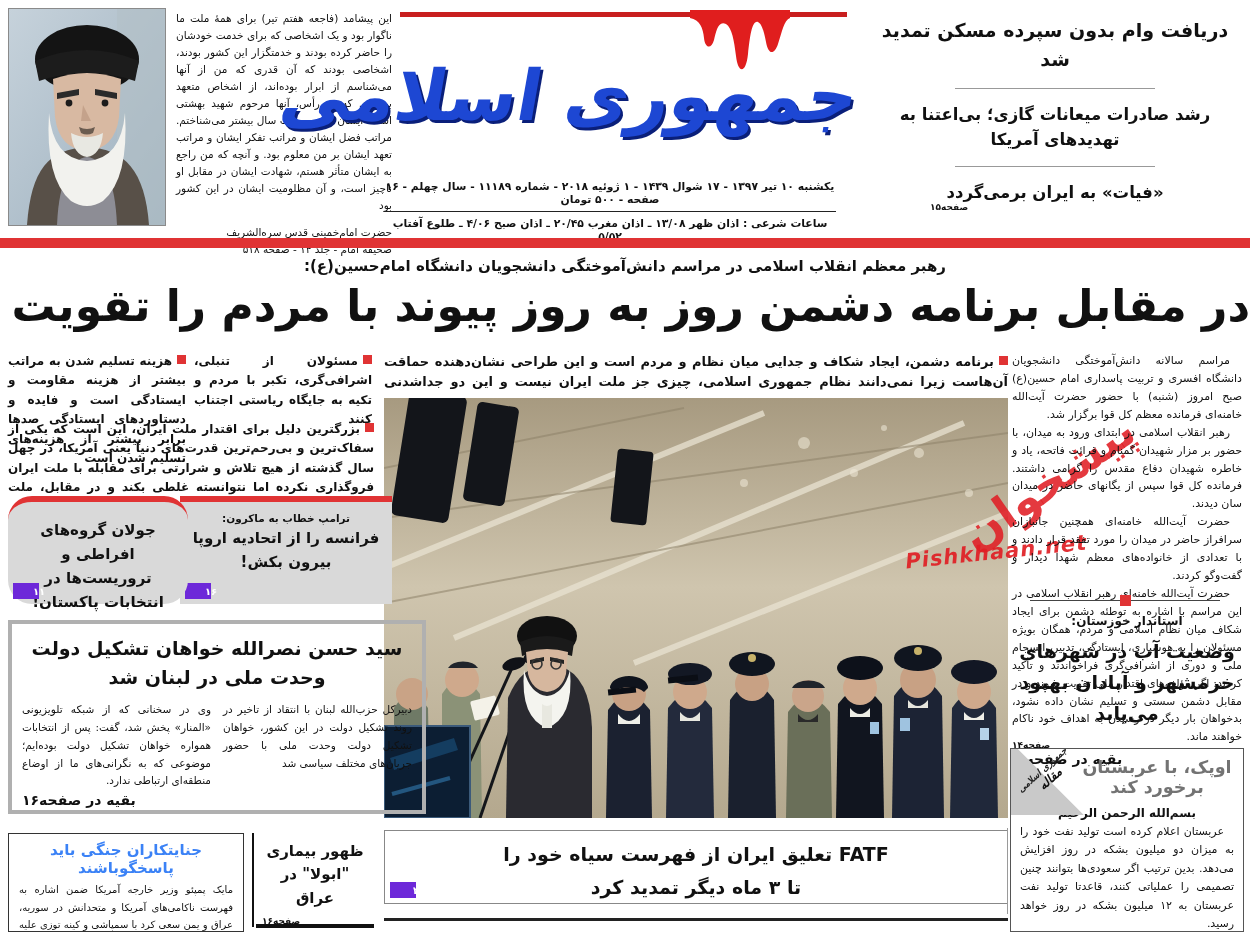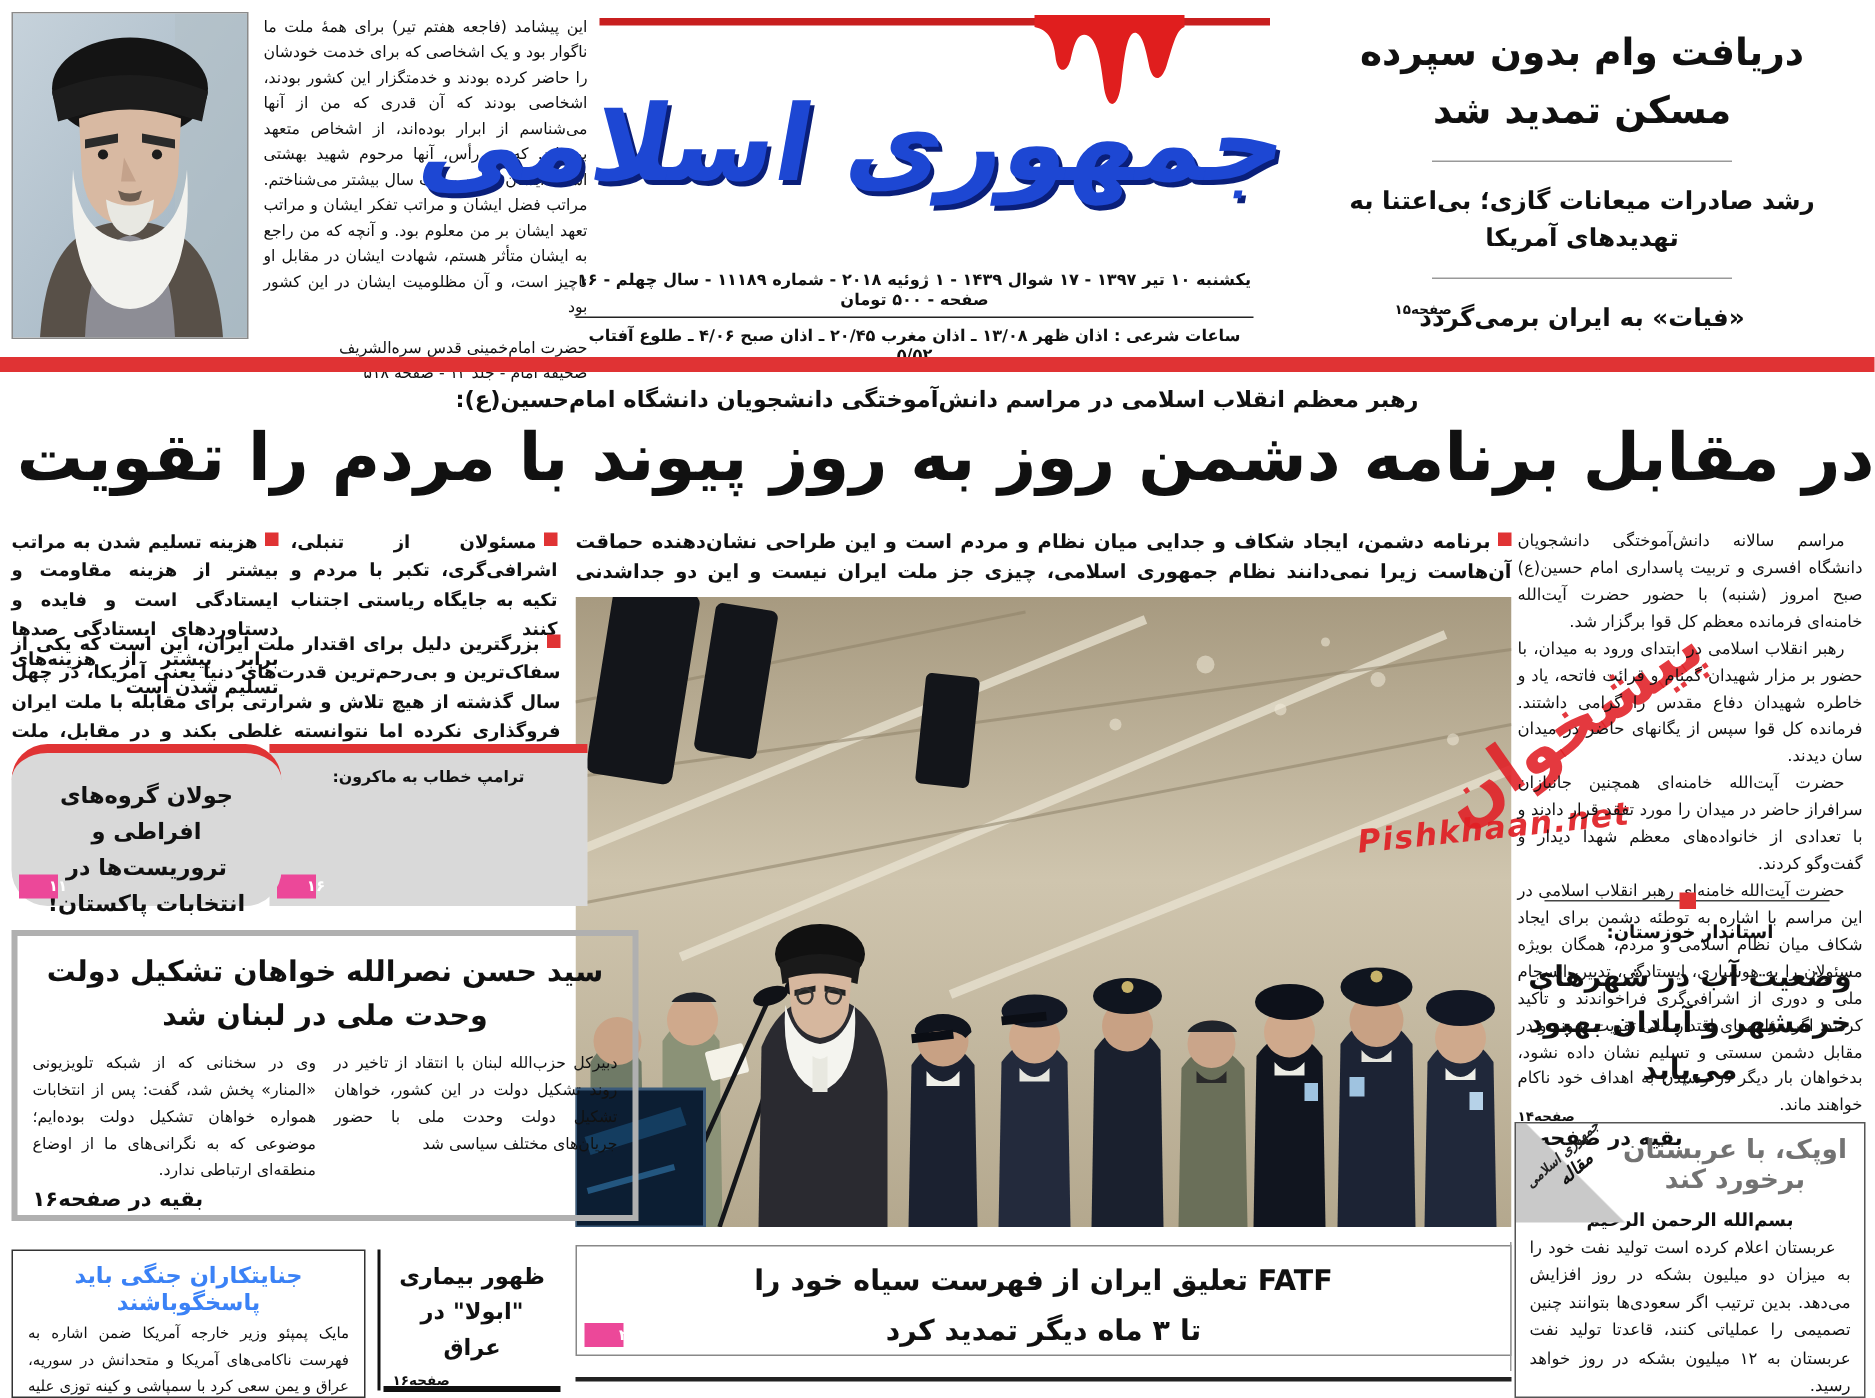--- a/index.html
+++ b/index.html
@@ -18,21 +18,21 @@
   .drip { left:688px; top:10px; }
   .mast-title { left:398px; top:26px; width:460px; text-align:center;
        font-size:70px; font-weight:bold; color:#1d47d3; line-height:140px;
        transform:skewX(-10deg); text-shadow:3px 3px 0 #0a1f7a; white-space:nowrap; }
   .dateline { left:384px; top:180px; width:452px; }
   .dateline .l1 { font-size:10.8px; font-weight:bold; text-align:center;
        padding-bottom:5px; border-bottom:1.5px solid #222; }
   .dateline .l2 { font-size:10.8px; font-weight:bold; text-align:center; padding-top:5px; }
 
   .tr-heads { left:868px; top:16px; width:374px; text-align:center; }
-  .tr-h1 { font-size:25px; font-weight:bold; line-height:1.55; }
+  .tr-h1 { font-size:19px; font-weight:bold; line-height:1.55; }
   .tr-div { width:200px; margin:13px auto; border-top:1px solid #999; }
   .tr-h2, .tr-h3 { font-size:16.5px; font-weight:bold; line-height:1.55; }
   .tr-page { left:930px; top:202px; font-size:9px; font-weight:bold; }
 
   .red-bar { left:0; top:238px; width:1250px; height:10px; background:#e03334; }
   .kicker { left:0; top:257px; width:1250px; text-align:center; font-size:15px; font-weight:bold; }
   .main-head { left:0; top:280px; width:1250px; text-align:center;
        font-size:44px; font-weight:bold; letter-spacing:-1px; white-space:nowrap; }
 
   .sq { display:inline-block; width:9px; height:9px; background:#e03334;
@@ -53,21 +53,21 @@
         color:rgba(224,30,36,.92); transform:rotate(-6deg); letter-spacing:1px;
         font-family:"DejaVu Sans", sans-serif; }
 
   .gray-box { top:496px; height:108px; background:#d9d9d9; border-top:6px solid #e03334;
         text-align:center; padding:10px 8px 4px; }
   .gb-right { left:180px; width:212px; }
   .gb-left { left:8px; width:180px;border-radius:24px; }
   .gb-kicker { font-size:10.5px; font-weight:bold; margin-bottom:2px; }
   .gb-title { font-size:15px; font-weight:bold; line-height:1.6; }
   .badge { position:absolute; left:5px; bottom:5px; width:16px; height:16px;
-        background:#ec4899; color:#fff; font-size:10px; font-weight:bold;
+        background:#6d28d9; color:#fff; font-size:10px; font-weight:bold;
         display:flex; align-items:center; justify-content:center;padding-left:26px; }
 
   .nasr { left:8px; top:620px; width:418px; height:194px; border:4px solid #b0b0b0;
         padding:10px 10px 6px; }
   .nasr-title { font-size:19px; font-weight:bold; line-height:1.5; text-align:center; }
   .nasr-cols { display:flex; gap:12px; margin-top:10px; }
   .nasr-col { flex:1; font-size:10.5px; line-height:1.7; text-align:justify; }
   .more { font-weight:bold; font-size:14px; text-align:left; margin-top:2px; }
 
   .fatf { left:384px; top:830px; width:624px; height:74px; border:1px solid #888;
@@ -301,20 +301,21 @@
       <path d="M6,360 L70,340 L74,352 L10,372 Z" fill="#17456b" opacity="0.8"></path>
       <path d="M8,396 L66,380" stroke="#2d6ea0" stroke-width="4" opacity="0.7"></path>
     </svg>
   </div>
 
   <div class="abs watermark-fa">پیشخوان</div>
   <div class="abs watermark-en">Pishkhaan.net</div>
 
   <div class="abs gray-box gb-right">
     <div class="gb-kicker">ترامپ خطاب به ماکرون:</div>
+    <div class="gb-title">فرانسه را از اتحادیه اروپا بیرون بکش!</div>
     <div class="badge">۱۶</div>
   </div>
   <div class="abs gray-box gb-left">
     <div class="gb-title" style="margin-top:6px">جولان گروه‌های افراطی و تروریست‌ها در انتخابات پاکستان!</div>
     <div class="badge">۱۱</div>
   </div>
 
   <div class="abs nasr">
     <div class="nasr-title">سید حسن نصرالله خواهان تشکیل دولت وحدت ملی در لبنان شد</div>
     <div class="nasr-cols">

